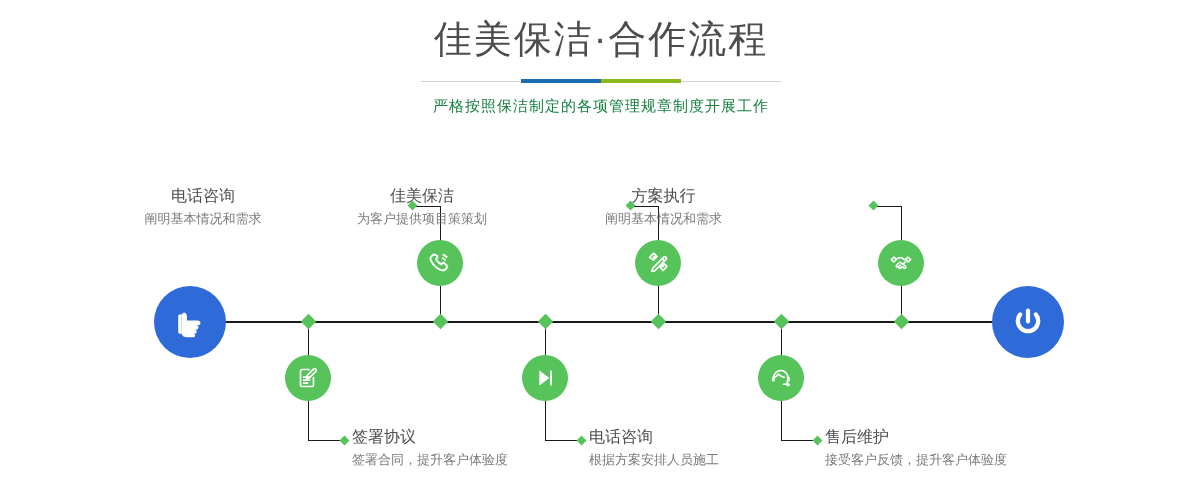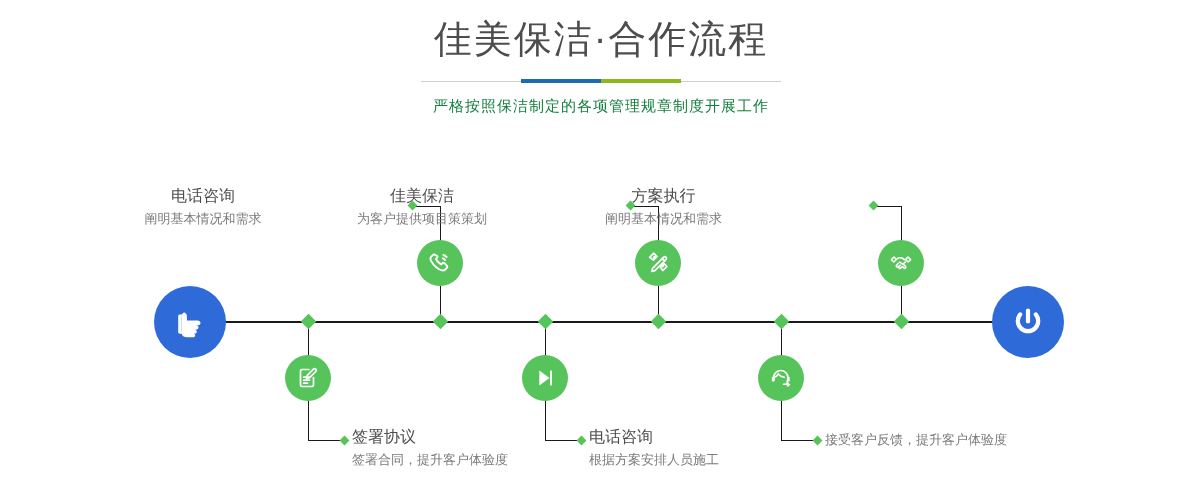--- a/index.html
+++ b/index.html
@@ -313,17 +313,18 @@
           <path d="M17.6 18.6h2.8"></path>
           <path d="M19 17.2v2.8"></path>
         </g>
       </svg>
     </div>
     <div class="conn v" style="left:781px; top:324px; height:33px;"></div>
     <div class="conn v" style="left:781px; top:399px; height:41px;"></div>
     <div class="conn h" style="left:781px; top:440px; width:36px;"></div>
     <div class="diamond small" style="left:814px; top:437px;"></div>
     <div class="label down" style="left:825px; top:427px; width:300px;">
+      <div class="lab-title">售后维护</div>
       <div class="lab-desc">接受客户反馈，提升客户体验度</div>
     </div>
 
   </div>
 </div>
 
 </body></html>

